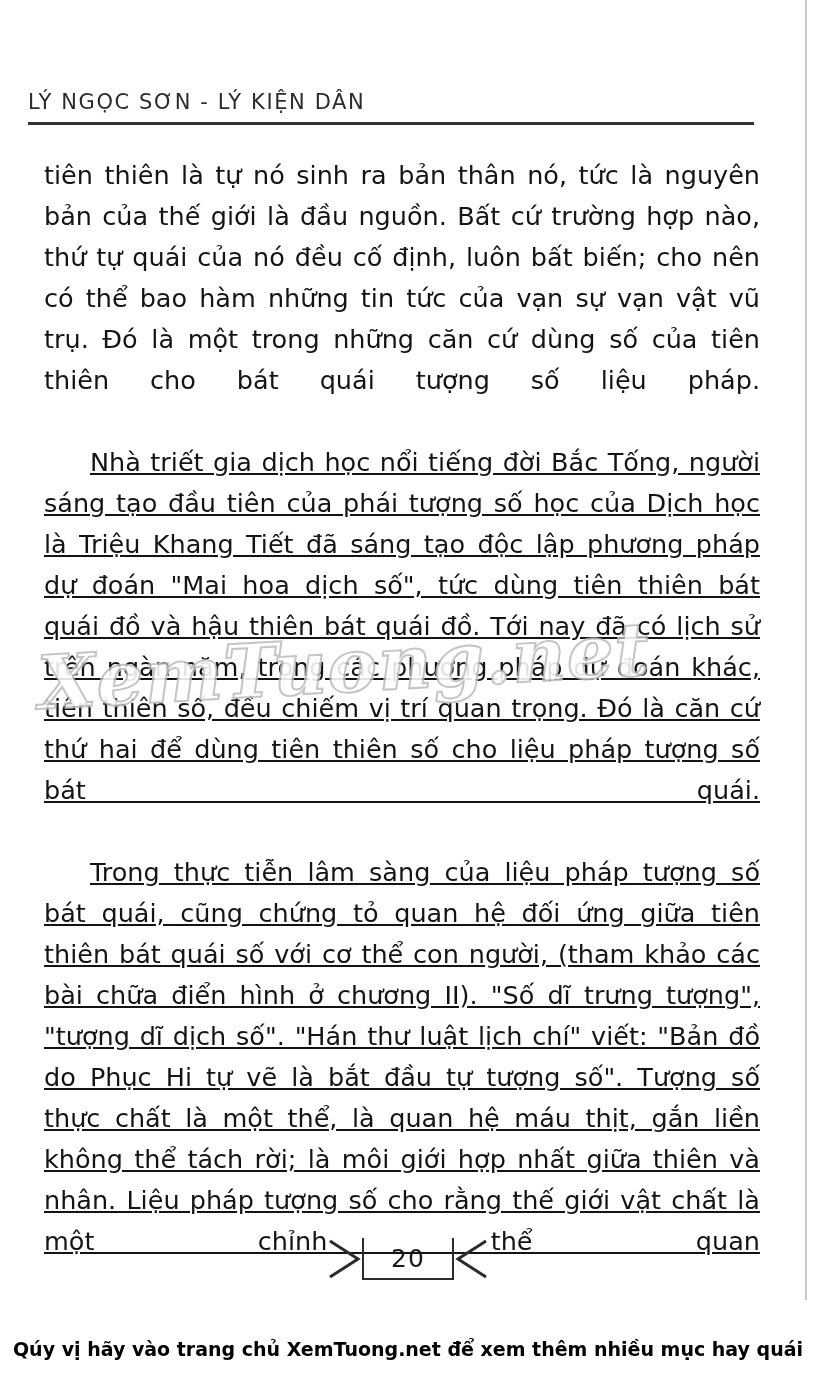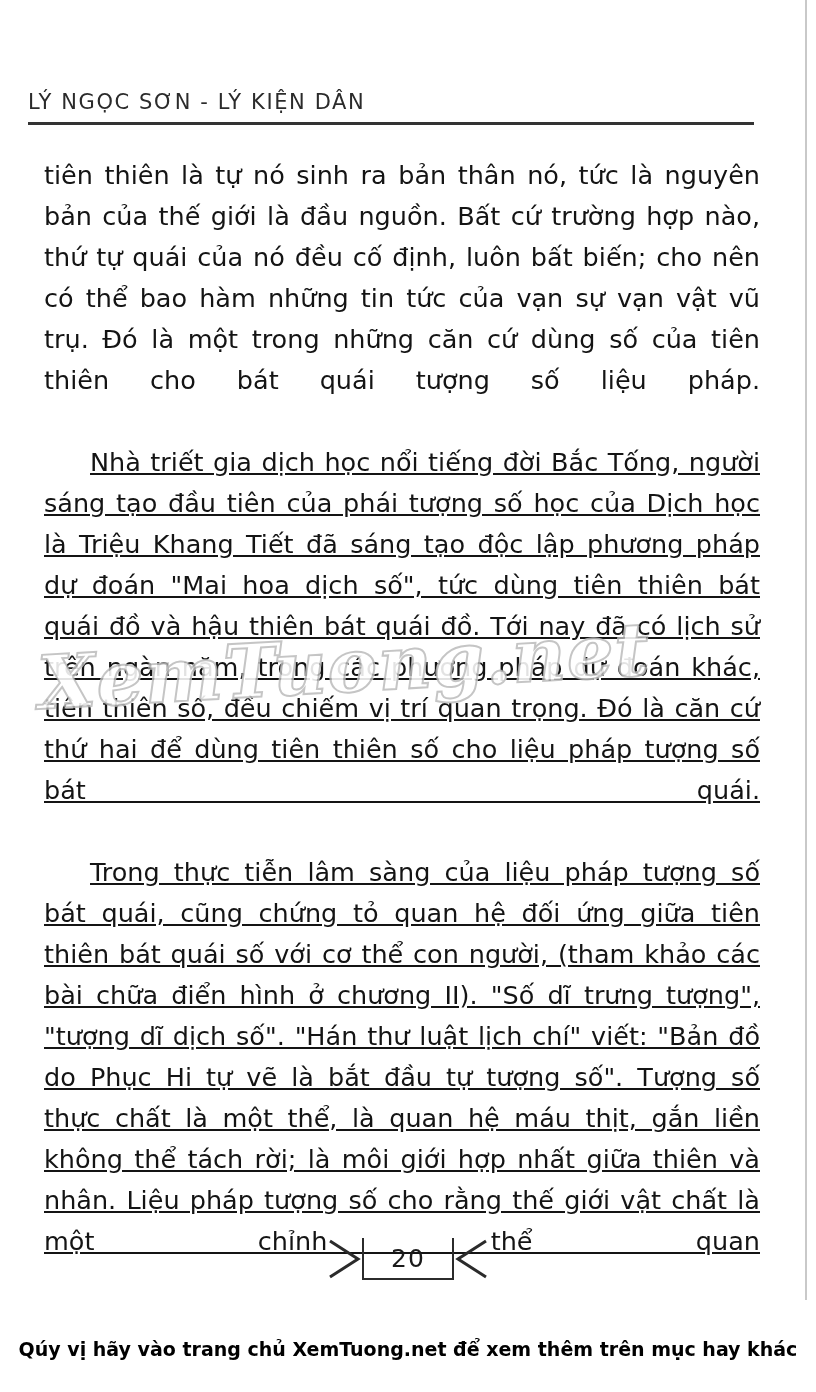--- a/index.html
+++ b/index.html
@@ -193,15 +193,15 @@
         <span class="folio-num">20</span>
       </div>
       <span class="folio-wing">
         <svg width="34" height="40" viewBox="0 0 34 40">
           <path d="M32 2 L4 20 L32 38" fill="none" stroke="#2b2b2b" stroke-width="3"></path>
         </svg>
       </span>
     </div>
   </div>
 
-  <div class="footer-note">Qúy vị hãy vào trang chủ XemTuong.net để xem thêm trên mục hay khác</div>
+  <div class="footer-note">Qúy vị hãy vào trang chủ XemTuong.net để xem thêm nhiều mục hay quái</div>
 
 </div>
 
 </body></html>

